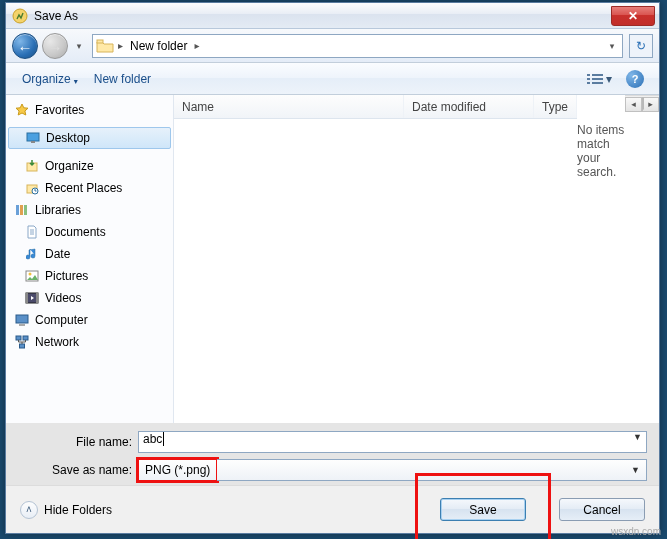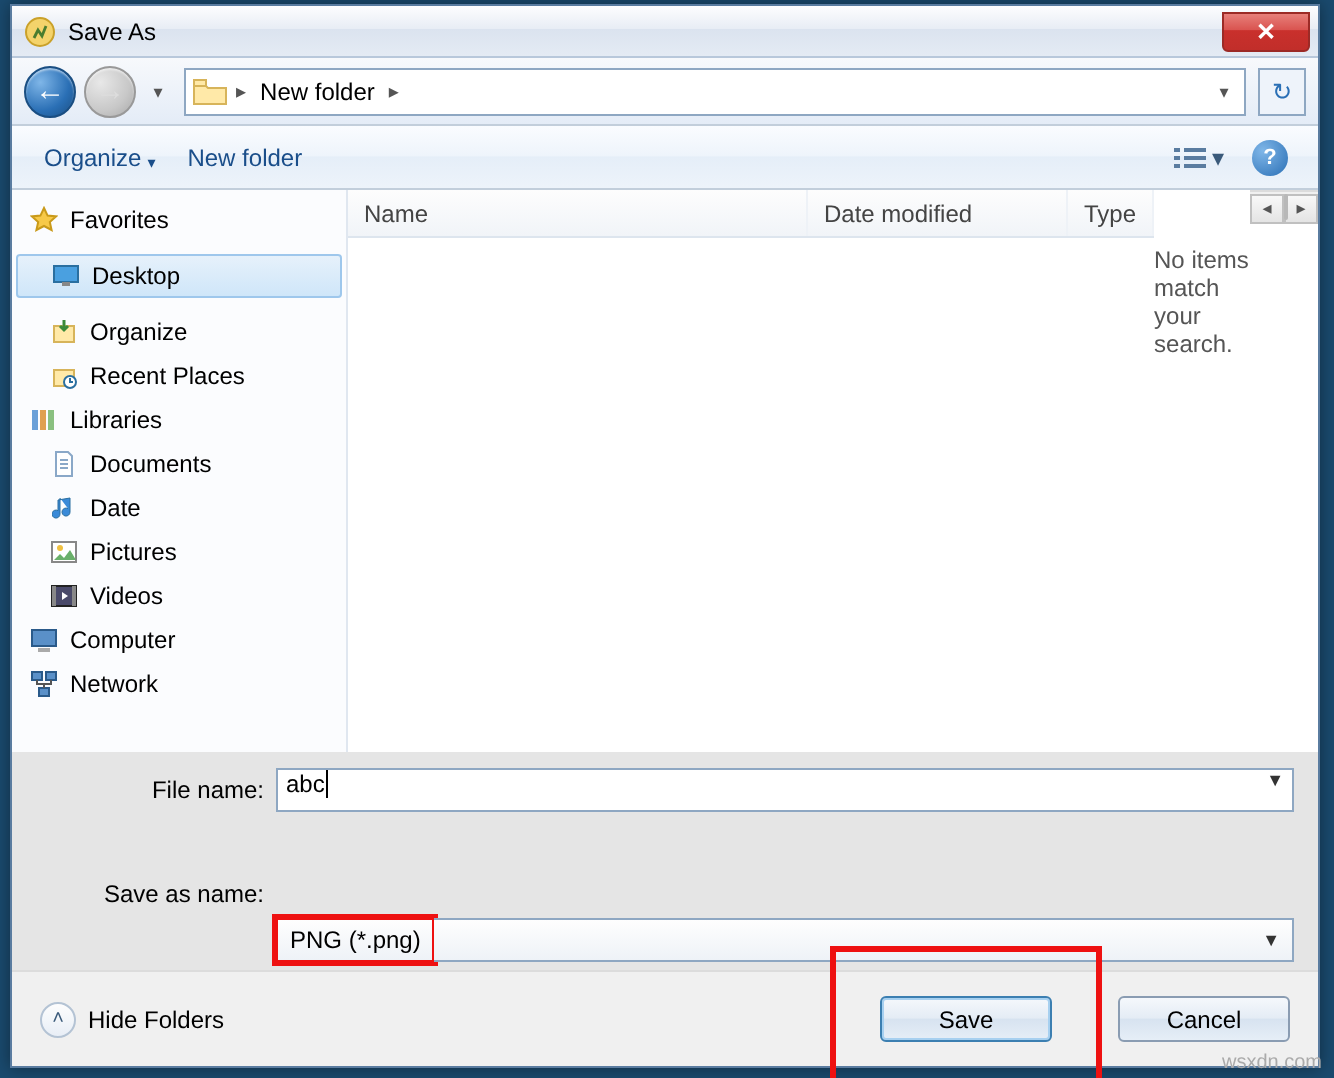--- a/index.html
+++ b/index.html
@@ -430,21 +430,21 @@
   </div>
 
   <div class="bottomform">
     <label>File name:</label>
     <div class="fn-input">
       <span>abc</span>
         <span class="caret"></span>
       <span class="dd">▼</span>
     </div>
     <label>Save as name:</label>
-    <div style="display:flex;margin-top:47px;">
+    <div style="display:flex;">
       <div class="type-combo redbox" style="flex:0 0 auto;min-width:70px;">
         <span>PNG (*.png)</span>
       </div>
       <div class="type-combo" style="flex:1;border-left:none;">
         <span class="dd">▼</span>
       </div>
     </div>
   </div>
 
   <div class="footer">

